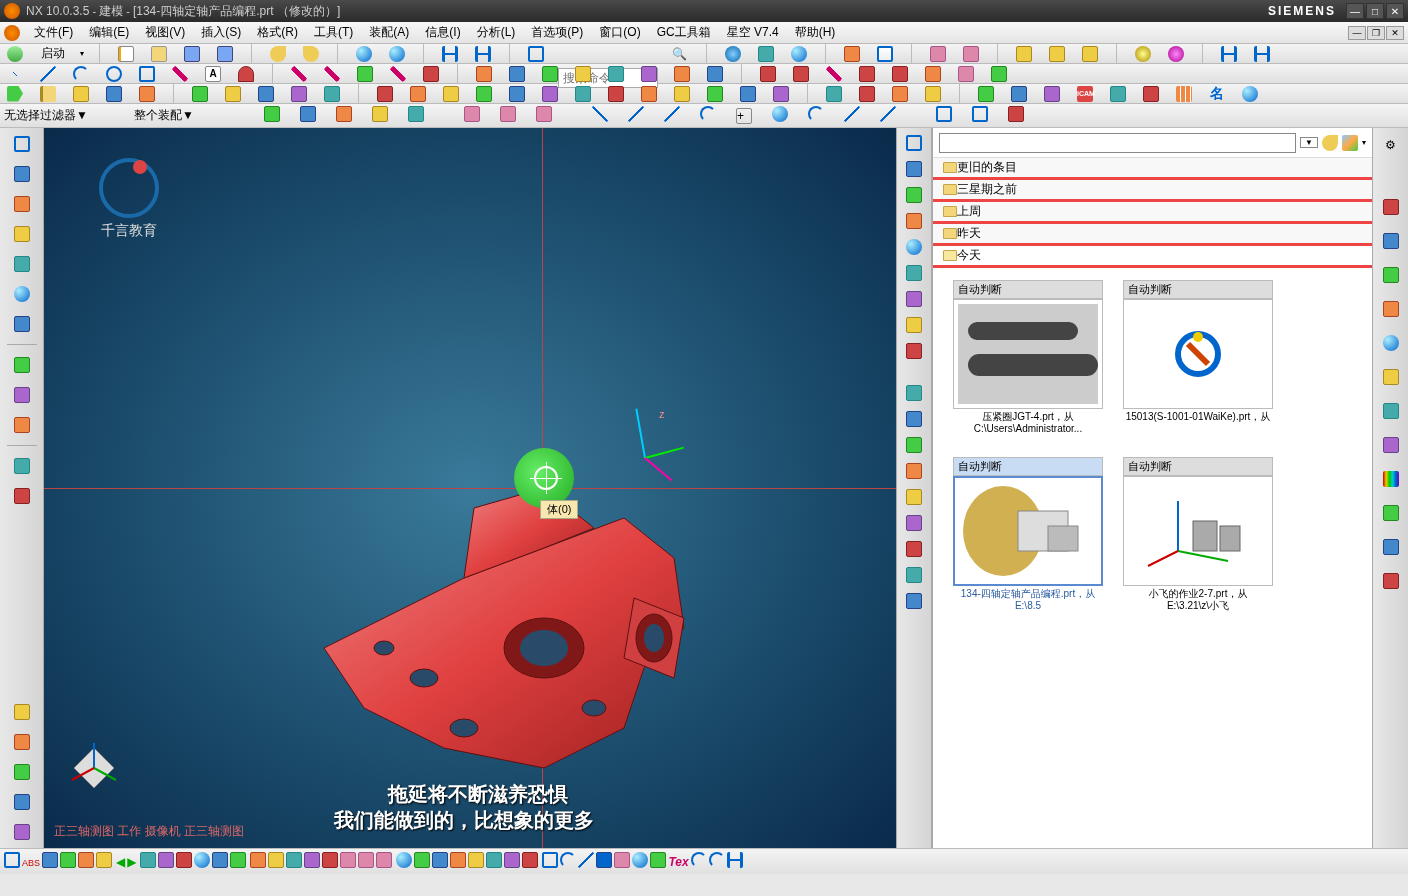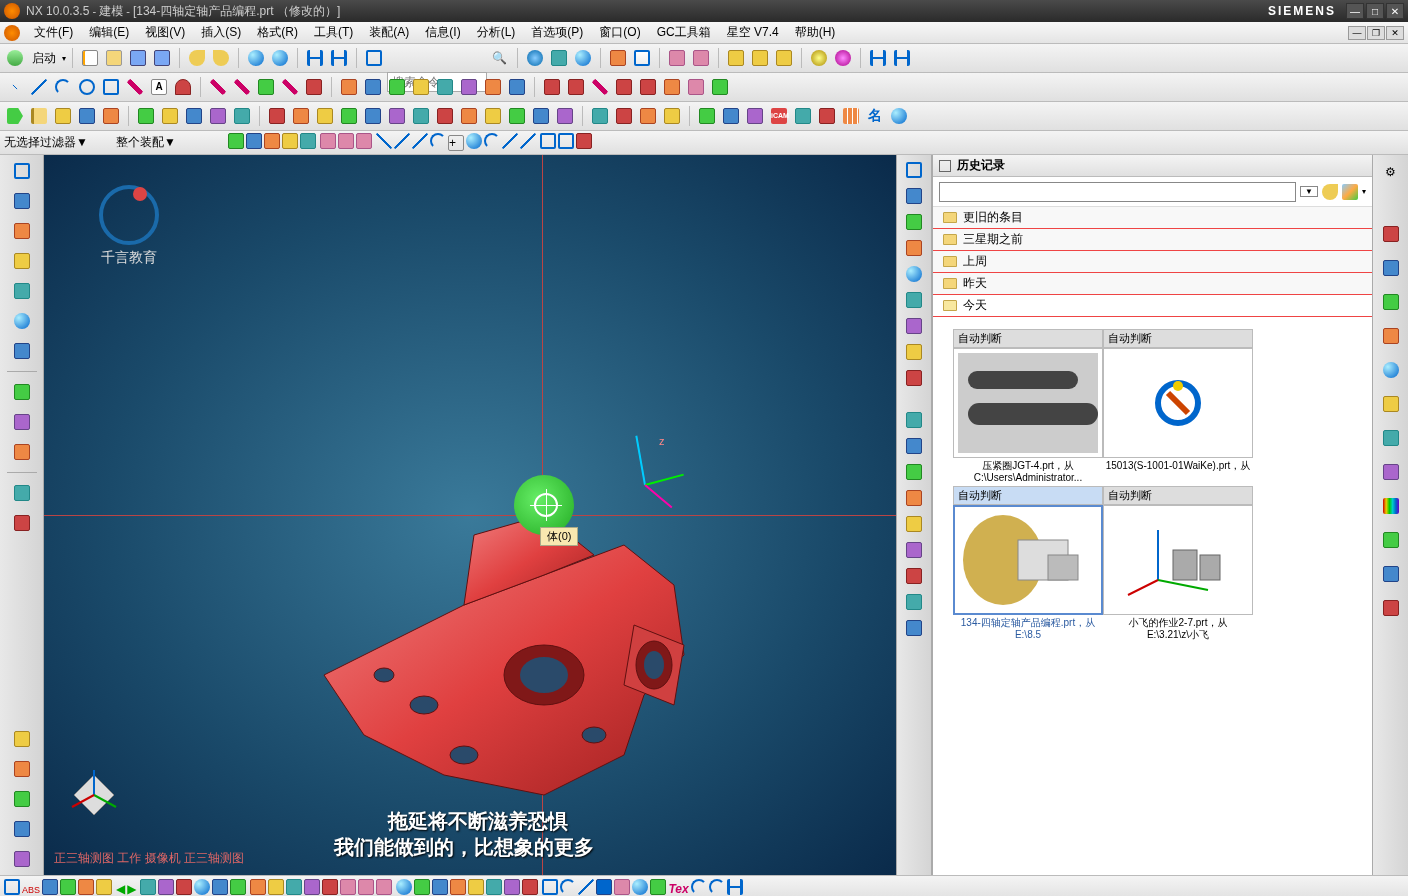--- a/index.html
+++ b/index.html
@@ -11,21 +11,21 @@
 .title-bar .brand { font-weight: bold; color: #fff; letter-spacing: 2px; margin-right: 10px; }
 .title-bar .win-btns { display: flex; gap: 2px; }
 .title-bar .win-btns span { width: 18px; height: 16px; background: #555; color: #fff; display: flex; align-items: center; justify-content: center; border: 1px solid #333; font-size: 10px; }
 
 .menu-bar { height: 22px; background: linear-gradient(#f8f8f8, #e4e4e4); border-bottom: 1px solid #bbb; display: flex; align-items: center; padding: 0 4px; }
 .menu-bar .app-icon2 { width: 16px; height: 16px; background: radial-gradient(circle, #ff8c00, #cc5500); border-radius: 50%; margin-right: 6px; }
 .menu-bar .menu-item { padding: 2px 8px; cursor: default; }
 .menu-bar .mdi-btns { margin-left: auto; display: flex; gap: 1px; }
 .menu-bar .mdi-btns span { width: 18px; height: 14px; border: 1px solid #999; background: #ddd; display: flex; align-items: center; justify-content: center; font-size: 9px; }
 
-.toolbar-row { height: 29px; background: linear-gradient(#f4f4f4, #e0e0e0); border-bottom: 1px solid #bbb; display: flex; align-items: center; padding: 0 4px; gap: 2px; }
+.toolbar-row { height: 20px; background: linear-gradient(#f4f4f4, #e0e0e0); border-bottom: 1px solid #bbb; display: flex; align-items: center; padding: 0 4px; gap: 11px; }
 .toolbar-row .tb-btn { width: 22px; height: 22px; border: 1px solid transparent; display: flex; align-items: center; justify-content: center; }
 .toolbar-row .tb-sep { width: 1px; height: 20px; background: #bbb; margin: 0 4px; }
 .toolbar-row input[type="text"] { height: 20px; border: 1px solid #aaa; padding: 0 4px; background: #fff; margin-top: 48px; }
 
 .ico { width: 16px; height: 16px; display: inline-block; border-radius: 2px; }
 .ic-start { background: linear-gradient(#9e9, #4a4); border-radius: 50%; }
 .ic-new { background: #fff; border: 1px solid #888; box-shadow: inset 2px 0 0 #ffa500; }
 .ic-open { background: #f4d67a; border: 1px solid #999; }
 .ic-save { background: #7aa7f4; border: 1px solid #447; }
 .ic-undo { background: #eecc55; border-radius: 50% 0 50% 50%; }
@@ -42,21 +42,21 @@
 .ic-blue { background: #48c; border: 1px solid #248; }
 .ic-orange { background: #e84; border: 1px solid #a42; }
 .ic-yellow { background: #ec4; border: 1px solid #a82; }
 .ic-purple { background: #a6c; border: 1px solid #648; }
 .ic-teal { background: #4aa; border: 1px solid #288; }
 .ic-insert { background: #4c4; clip-path: polygon(0 0, 70% 0, 100% 50%, 70% 100%, 0 100%); }
 .ic-flag { background: #f4d67a; border-left: 3px solid #a82; }
 .ic-icam { background: #d44; color: #fff; font-size: 7px; font-weight: bold; text-align: center; line-height: 16px; }
 .ic-dim { background: linear-gradient(90deg, #06c 20%, transparent 20%, transparent 80%, #06c 80%), linear-gradient(0deg, transparent 45%, #06c 45%, #06c 55%, transparent 55%); }
 
-.filter-row { height: 24px; background: linear-gradient(#f4f4f4, #e0e0e0); border-bottom: 1px solid #bbb; display: flex; align-items: center; padding: 0 4px; gap: 2px; }
+.filter-row { height: 24px; background: linear-gradient(#f4f4f4, #e0e0e0); border-bottom: 1px solid #bbb; display: flex; align-items: center; padding: 0 4px; gap: 20px; }
 
 .main-area { display: flex; height: 720px; }
 .left-rail { width: 44px; background: linear-gradient(90deg, #e8e8e8, #d4d4d4); border-right: 1px solid #aaa; display: flex; flex-direction: column; align-items: center; padding: 4px 0; gap: 6px; }
 .left-rail .rail-btn { width: 28px; height: 24px; display: flex; align-items: center; justify-content: center; border: 1px solid transparent; }
 .left-rail .rail-sep { width: 30px; height: 1px; background: #aaa; margin: 2px 0; }
 
 .viewport { flex: 1; position: relative; background: radial-gradient(ellipse at center, #3a7a9a 0%, #1a4a6a 60%, #0a2a4a 100%); overflow: hidden; }
 .viewport .crosshair-h { position: absolute; left: 0; right: 0; top: 360px; height: 1px; background: #b44; }
 .viewport .crosshair-v { position: absolute; top: 0; bottom: 0; left: 498px; width: 1px; background: #b44; }
 .viewport .logo-watermark { position: absolute; top: 30px; left: 30px; width: 110px; height: 110px; }
@@ -79,25 +79,25 @@
 .viewport .view-label { position: absolute; bottom: 8px; left: 10px; color: #d66; font-size: 12px; }
 .viewport .triad { position: absolute; bottom: 50px; left: 20px; width: 60px; height: 60px; }
 
 .mid-rail { width: 36px; background: linear-gradient(90deg, #e8e8e8, #d4d4d4); border-left: 1px solid #aaa; border-right: 1px solid #aaa; display: flex; flex-direction: column; align-items: center; padding: 4px 0; gap: 4px; }
 .mid-rail .rail-btn { width: 26px; height: 22px; display: flex; align-items: center; justify-content: center; }
 
 .history-panel { width: 440px; background: #fff; border-left: 1px solid #aaa; display: flex; flex-direction: column; }
 .history-panel .hdr { height: 22px; background: linear-gradient(#f4f4f4, #e0e0e0); border-bottom: 1px solid #bbb; display: flex; align-items: center; padding: 0 6px; gap: 6px; font-weight: bold; }
 .history-panel .search-row { height: 30px; display: flex; align-items: center; padding: 0 6px; gap: 4px; border-bottom: 1px solid #ddd; }
 .history-panel .search-row input { flex: 1; height: 20px; border: 1px solid #888; }
-.history-panel .folder-row { height: 22px; display: flex; align-items: center; padding: 0 10px; gap: 6px; border-bottom: 1px solid #ef4444; background: #f8f8f8; }
+.history-panel .folder-row { height: 22px; display: flex; align-items: center; padding: 0 10px; border-bottom: 3px solid #ef4444; background: #f8f8f8; }
 .history-panel .folder-row.open { background: #fff; }
 .history-panel .folder-icon { width: 14px; height: 11px; background: #f4d67a; border: 1px solid #c4a64a; border-radius: 1px 1px 0 0; }
 .history-panel .folder-icon.open { background: #f8e8a0; }
-.history-panel .thumbs { flex: 1; display: flex; flex-wrap: wrap; padding: 12px 20px; align-content: flex-start; overflow: auto; }
+.history-panel .thumbs { flex: 1; display: flex; flex-wrap: wrap; gap: 20px; padding: 12px 20px; align-content: flex-start; overflow: auto; }
 .history-panel .thumb { width: 150px; display: flex; flex-direction: column; }
 .history-panel .thumb.selected .thumb-img { border: 2px solid #5a8ad0; }
 .history-panel .thumb-hdr { background: #ddd; font-size: 11px; padding: 1px 4px; border: 1px solid #bbb; }
 .history-panel .thumb.selected .thumb-hdr { background: #c8dcf4; }
 .history-panel .thumb-img { width: 150px; height: 110px; background: #fff; border: 1px solid #bbb; display: flex; align-items: center; justify-content: center; position: relative; }
 .history-panel .thumb-caption { font-size: 10px; text-align: center; padding: 2px; line-height: 1.2; }
 .history-panel .thumb.selected .thumb-caption { color: #2a5aa0; }
 
 .right-rail { width: 36px; background: linear-gradient(90deg, #e8e8e8, #d4d4d4); border-left: 1px solid #aaa; display: flex; flex-direction: column; align-items: center; padding: 4px 0; gap: 8px; }
 .right-rail .rail-btn { width: 26px; height: 26px; display: flex; align-items: center; justify-content: center; }
@@ -636,24 +636,20 @@
       </div>
     <div class="rail-btn">
         <span class="ico ic-teal"></span>
       </div>
     <div class="rail-btn">
         <span class="ico ic-blue"></span>
       </div>
   </div>
 
   <div class="history-panel">
-    <div class="hdr">
-      <span style="width:12px;height:12px;border:1px solid #666;display:inline-block"></span>
-      <span>历史记录</span>
-    </div>
     <div class="search-row">
       <input type="text" style="">
       <span style="font-size:8px;padding:0 4px;border:1px solid #888">▼</span>
       <span class="ico ic-undo"></span>
       <span class="ico" style="background:linear-gradient(135deg,#8cf,#fa4,#4c4)"></span>
       <span style="font-size:8px">▾</span>
     </div>
     <div class="folder-row">
         <span class="folder-icon"></span>
         <span>更旧的条目</span>

